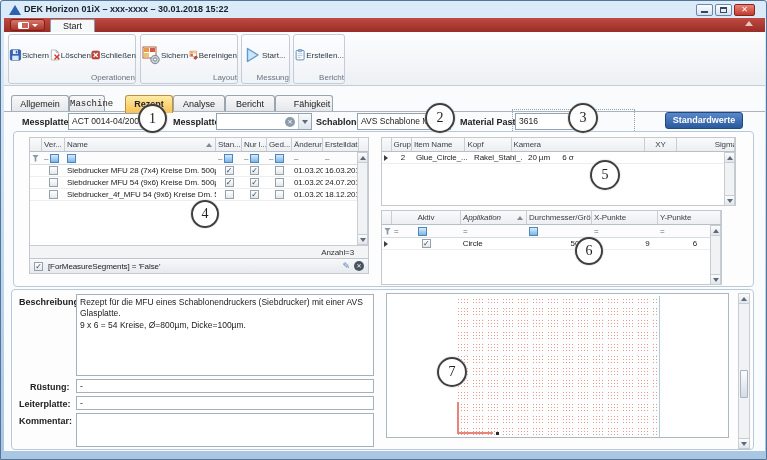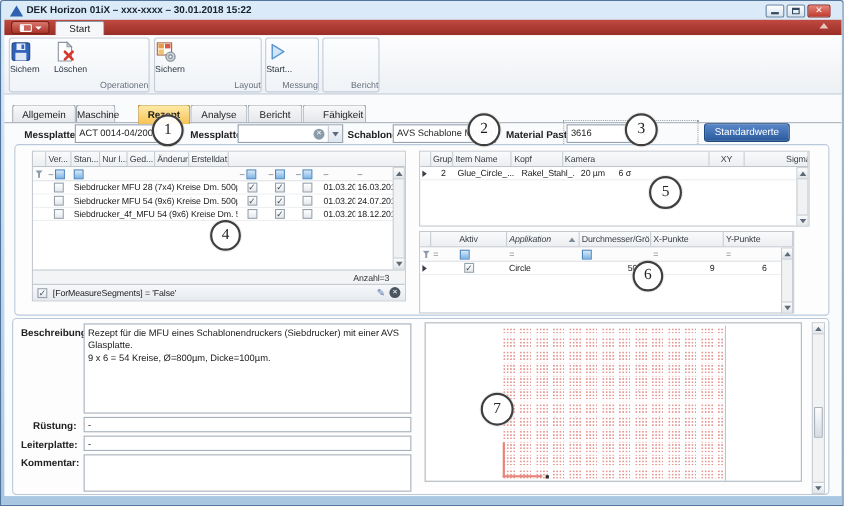--- a/index.html
+++ b/index.html
@@ -29,43 +29,43 @@
   .ribbon-collapse { position:absolute; left:744px; top:20px; width:0; height:0;
     border-left:4px solid transparent; border-right:4px solid transparent; border-bottom:5px solid #e8c5c1; }
 
   
   .ribbon-body { position:absolute; left:3px; top:31px; width:761px; height:54px;
     background:linear-gradient(#fdfdfe,#edf0f4); border-bottom:1px solid #c5ccd4; }
   .rgroup { position:absolute; top:2px; height:50px; border:1px solid #c3ccd7; border-radius:3px;
     background:linear-gradient(#fcfdfe,#f0f3f7); }
   .rgroup-label { position:absolute; bottom:1px; left:0; right:0; text-align:right; font-size:8px; color:#68727e; }
   .rbtns { display:flex; height:38px; }
-  .rbtn { display:flex; flex-direction:column; padding-top:2px; }
+  .rbtn { display:flex; align-items:center; padding-top:2px; }
   .rbtn .ric { width:20px; height:20px; }
   .rbtn .rlbl { font-size:8px; color:#2d3742; margin-top:1px; white-space:nowrap; }
 
   
   .tab { position:absolute; top:94px; height:17px; border:1px solid #9aa5b0; border-bottom:none; border-radius:3px 3px 0 0;
     background:linear-gradient(#f8f8f9,#e4e6ea); font-size:9px; color:#222; text-align:center; line-height:16px; }
   .tab.sel { background:linear-gradient(#fdeba6,#f8c253); border-color:#c09038; z-index:2; height:18px; font-weight:bold; }
   .tabline { position:absolute; left:3px; top:110px; width:761px; height:1px; background:#a9b3bd; }
   .content-bg { position:absolute; left:3px; top:85px; width:761px; height:365px; background:#fafbfc; }
 
   
   .flabel { position:absolute; top:116px; font-size:9px; font-weight:bold; color:#222; white-space:nowrap; }
   .tbox { position:absolute; top:112px; height:17px; background:#fff; border:1px solid #94a2b0;
     font-size:8.5px; color:#222; line-height:15px; padding-left:3px; overflow:hidden; white-space:nowrap; }
   .caret-box { position:absolute; right:0; top:0; bottom:0; width:13px; border-left:1px solid #c2cad2;
     background:linear-gradient(#f8fafc,#dde5ed); display:flex; align-items:center; justify-content:center; }
   .caret-box i { width:0; height:0; border-left:3px solid transparent; border-right:3px solid transparent; border-top:4px solid #5c6c7c; }
   .clear-ic { position:absolute; right:16px; top:3px; width:10px; height:10px; border-radius:50%; background:#8c9cab;
     color:#fff; font-size:6px; line-height:10px; text-align:center; font-style:normal; }
   .dotted-sel { position:absolute; left:511px; top:108px; width:123px; height:24px; border:1px dotted #98a2ac; }
-  .blue-btn { position:absolute; left:639px; top:111px; width:78px; height:17px; border:1px solid #1f4a80; border-radius:3px;
-    background:linear-gradient(#5888ca,#2b5a9c); color:#fff; font-size:9px; text-align:center; line-height:15px; }
+  .blue-btn { position:absolute; left:664px; top:111px; width:78px; height:17px; border:1px solid #1f4a80; border-radius:3px;
+    background:linear-gradient(#5888ca,#2b5a9c); color:#fff; font-size:9px; text-align:center; line-height:15px;font-weight:bold; }
 
   
   .panel { position:absolute; background:#fdfdfe; border:1px solid #b9c9da; border-radius:4px; }
 
   
   .grid { position:absolute; font-size:8px; letter-spacing:-0.1px; color:#222; background:#fff; border:1px solid #c3c9cf; }
   .g-row { display:flex; }
   .g-head { background:linear-gradient(#f9fafb,#eceef1); border-bottom:1px solid #b9bfc6; color:#3a3f46; }
   .g-head .gc { border-right:1px solid #c9ced4; }
   .g-filter { background:#fcfcfd; border-bottom:1px solid #d8dce0; }
@@ -154,59 +154,86 @@
           <span class="rlbl">Sichern</span>
         </div>
         <div class="rbtn" style="width:42px;">
           <svg class="ric" viewBox="0 0 20 20">
               <path d="M4 1.5h8l4 4v13H4z" fill="#fff" stroke="#8a94a0"></path>
               <path d="M12 1.5l4 4h-4z" fill="#dde3ea" stroke="#8a94a0"></path>
               <path d="M10 10l7 7M17 10l-7 7" stroke="#d23a2e" stroke-width="2.4" stroke-linecap="round"></path>
             </svg>
           <span class="rlbl">Löschen</span>
         </div>
+        <div class="rbtn" style="width:45px;">
+          <svg class="ric" viewBox="0 0 20 20">
+              <rect x="1.5" y="1.5" width="17" height="17" rx="3.5" fill="#c8463c" stroke="#8c241c"></rect>
+              <path d="M6.3 6.3l7.4 7.4M13.7 6.3l-7.4 7.4" stroke="#fff" stroke-width="2.3" stroke-linecap="round"></path>
+            </svg>
+          <span class="rlbl">Schließen</span>
+        </div>
       </div>
       <div class="rgroup-label">Operationen</div>
     </div>
     <div class="rgroup" style="left:136px;width:98px;">
       <div class="rbtns">
         <div class="rbtn" style="width:48px;">
           <svg class="ric" viewBox="0 0 20 20">
               <rect x="2" y="2" width="13" height="11" fill="#fff" stroke="#b0603a"></rect>
               <rect x="3" y="3" width="5" height="4" fill="#e89a4a"></rect>
               <rect x="9" y="3" width="5" height="4" fill="#d85848"></rect>
               <rect x="3" y="8" width="5" height="4" fill="#f2c26a"></rect>
               <circle cx="14" cy="14.5" r="4.2" fill="#c9cfd6" stroke="#7d8893"></circle>
               <circle cx="14" cy="14.5" r="1.6" fill="#fff" stroke="#7d8893"></circle>
             </svg>
           <span class="rlbl">Sichern</span>
         </div>
+        <div class="rbtn" style="width:48px;">
+          <svg class="ric" viewBox="0 0 20 20">
+              <rect x="2" y="2" width="13" height="11" fill="#fff" stroke="#b0603a"></rect>
+              <rect x="3" y="3" width="5" height="4" fill="#e89a4a"></rect>
+              <rect x="9" y="3" width="5" height="4" fill="#f2c26a"></rect>
+              <rect x="3" y="8" width="5" height="4" fill="#d85848"></rect>
+              <path d="M9.5 16.5l4.5-4.5 4 2.5-4.5 4.5z" fill="#d04038" stroke="#8c241c"></path>
+            </svg>
+          <span class="rlbl">Bereinigen</span>
+        </div>
       </div>
       <div class="rgroup-label">Layout</div>
     </div>
     <div class="rgroup" style="left:237px;width:49px;">
       <div class="rbtns">
         <div class="rbtn" style="width:47px;">
           <svg class="ric" viewBox="0 0 20 20">
               <path d="M5.5 3.5l10.5 6.5-10.5 6.5z" fill="#cfe6fa" stroke="#5e9ad0" stroke-width="1.4" stroke-linejoin="round"></path>
             </svg>
           <span class="rlbl">Start...</span>
         </div>
       </div>
       <div class="rgroup-label">Messung</div>
     </div>
     <div class="rgroup" style="left:289px;width:52px;">
+      <div class="rbtns">
+        <div class="rbtn" style="width:50px;">
+          <svg class="ric" viewBox="0 0 20 20">
+              <rect x="3.5" y="2.5" width="13" height="15.5" rx="1.5" fill="#fff" stroke="#4a7ab5" stroke-width="1.4"></rect>
+              <rect x="7" y="1" width="6" height="3.5" rx="1" fill="#9fc0e8" stroke="#4a7ab5"></rect>
+              <path d="M6 8h8M6 11h8M6 14h5" stroke="#9aa6b2" stroke-width="1"></path>
+            </svg>
+          <span class="rlbl">Erstellen...</span>
+        </div>
+      </div>
       <div class="rgroup-label">Bericht</div>
     </div>
   </div>
 
   <div class="content-bg"></div>
 
   <div class="tab" style="left:10px;width:58px;">Allgemein</div>
-  <div class="tab" style="left:68px;width:36px;">Maschine</div>
+  <div class="tab" style="left:68px;width:36px;font-family:Liberation Mono, monospace;">Maschine</div>
   <div class="tab sel" style="left:124px;width:48px;">Rezept</div>
   <div class="tab" style="left:172px;width:52px;">Analyse</div>
   <div class="tab" style="left:224px;width:50px;">Bericht</div>
   <div class="tab" style="left:274px;width:58px;padding-left:16px;">Fähigkeit</div>
   <div class="tabline"></div>
 
   <span class="flabel" style="left:21px;">Messplatte:</span>
   <div class="tbox" style="left:67px;width:84px;">ACT 0014-04/2008</div>
   <span class="flabel" style="left:172px;">Messplatte:</span>
   <div class="tbox" style="left:215px;width:96px;">
@@ -229,20 +256,24 @@
       </span>
   </div>
   <div class="blue-btn">Standardwerte</div>
 
   <div class="panel" style="left:12px;top:130px;width:741px;height:156px;"></div>
 
   <div class="grid" style="left:28px;top:136px;width:340px;">
     <div class="g-row g-head" style="height:14px;">
       <div class="gc" style="width:12px;"></div>
       <div class="gc" style="width:23px;">Ver...</div>
+      <div class="gc" style="width:151px;">
+          <span>Name</span>
+          <i class="sortup"></i>
+        </div>
       <div class="gc" style="width:26px;">Stan...</div>
       <div class="gc" style="width:25px;">Nur l...</div>
       <div class="gc" style="width:25px;">Ged...</div>
       <div class="gc" style="width:31px;">Änderun...</div>
       <div class="gc" style="width:36px;">Erstelldat...</div>
     </div>
     <div class="g-row g-filter" style="height:13px;">
       <div class="gc" style="width:12px;">
           <span class="funnel"></span>
         </div>

